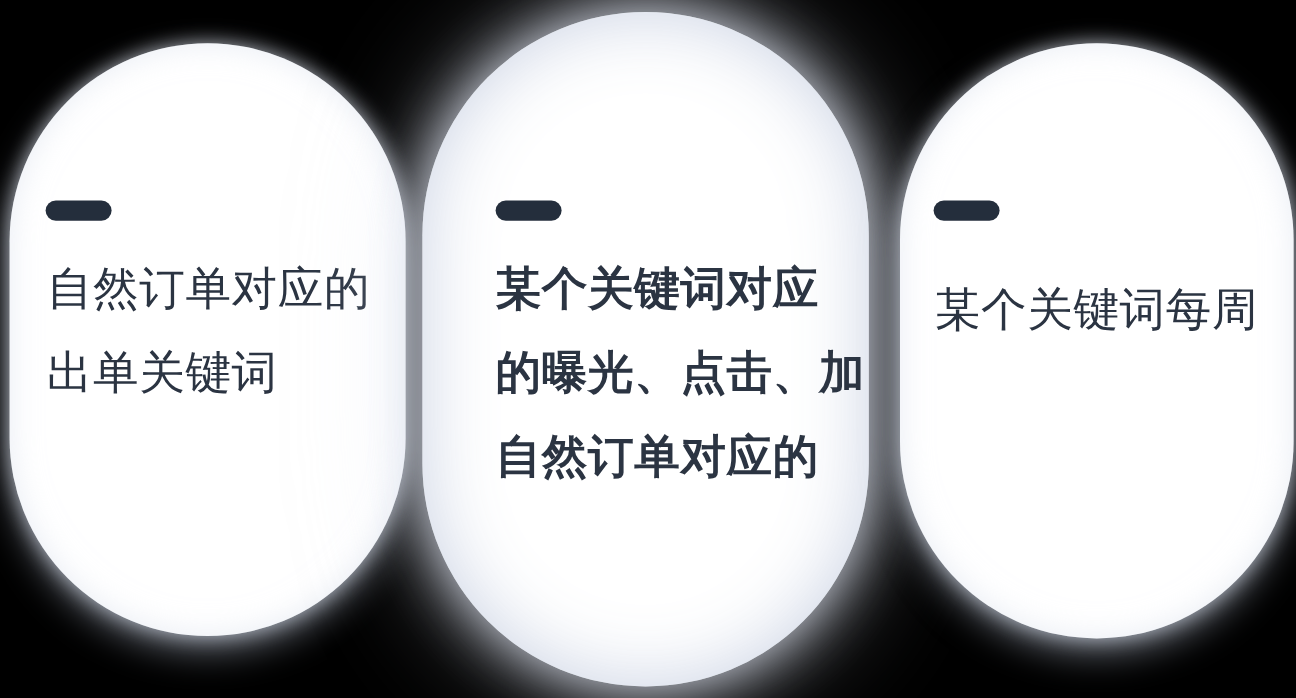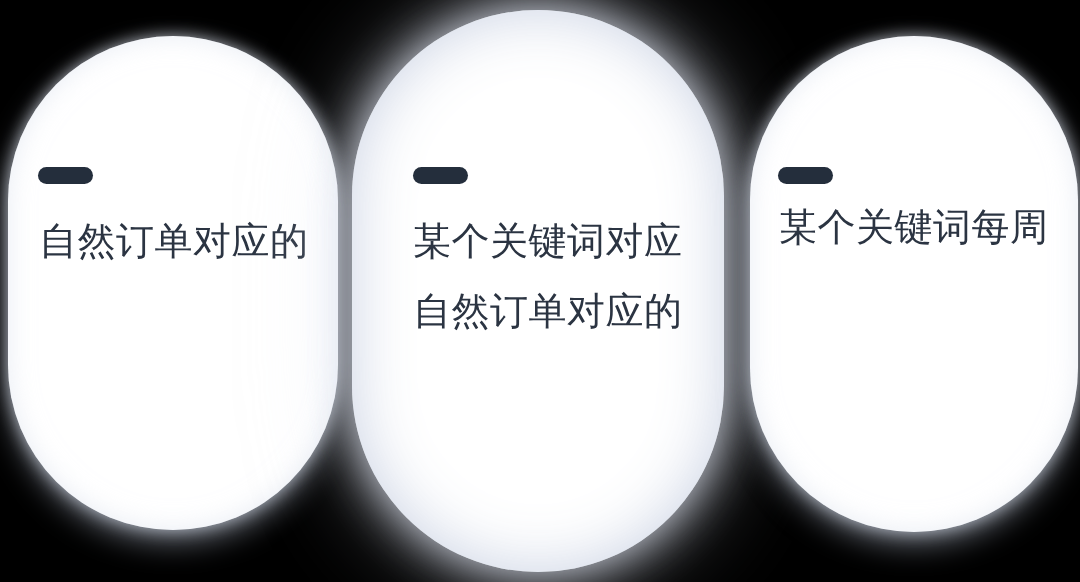--- a/index.html
+++ b/index.html
@@ -52,39 +52,41 @@
   .card-text {
     position: absolute;
     color: var(--text);
     font-size: 38px;
     line-height: 70px;
     font-weight: 400;
     letter-spacing: 0.5px;
     white-space: nowrap;
   }
   .card-1 .card-text { left: 31px; top: 170px; }
-  .card-2 .card-text { left: 61px; top: 196px; }
-  .card-3 .card-text { left: 29px; top: 156px; font-family: Liberation Serif, serif; }
+  .card-2 .card-text { left: 61px; top: 196px; font-weight: bold; }
+  .card-3 .card-text { left: 29px; top: 188px; font-family: Liberation Serif, serif; }
 </style>
 </head>
 <body>
 
 <div class="stage">
 
   <div class="card side card-1">
     <span class="dash"></span>
     <div class="card-text">
       <div class="line">自然订单对应的</div>
+      <div class="line">出单关键词</div>
     </div>
   </div>
 
   <div class="card center card-2">
     <span class="dash"></span>
     <div class="card-text">
       <div class="line">某个关键词对应</div>
+      <div class="line">的曝光、点击、加</div>
       <div class="line">自然订单对应的</div>
     </div>
   </div>
 
   <div class="card side card-3">
     <span class="dash"></span>
     <div class="card-text">
       <div class="line">某个关键词每周</div>
     </div>
   </div>

